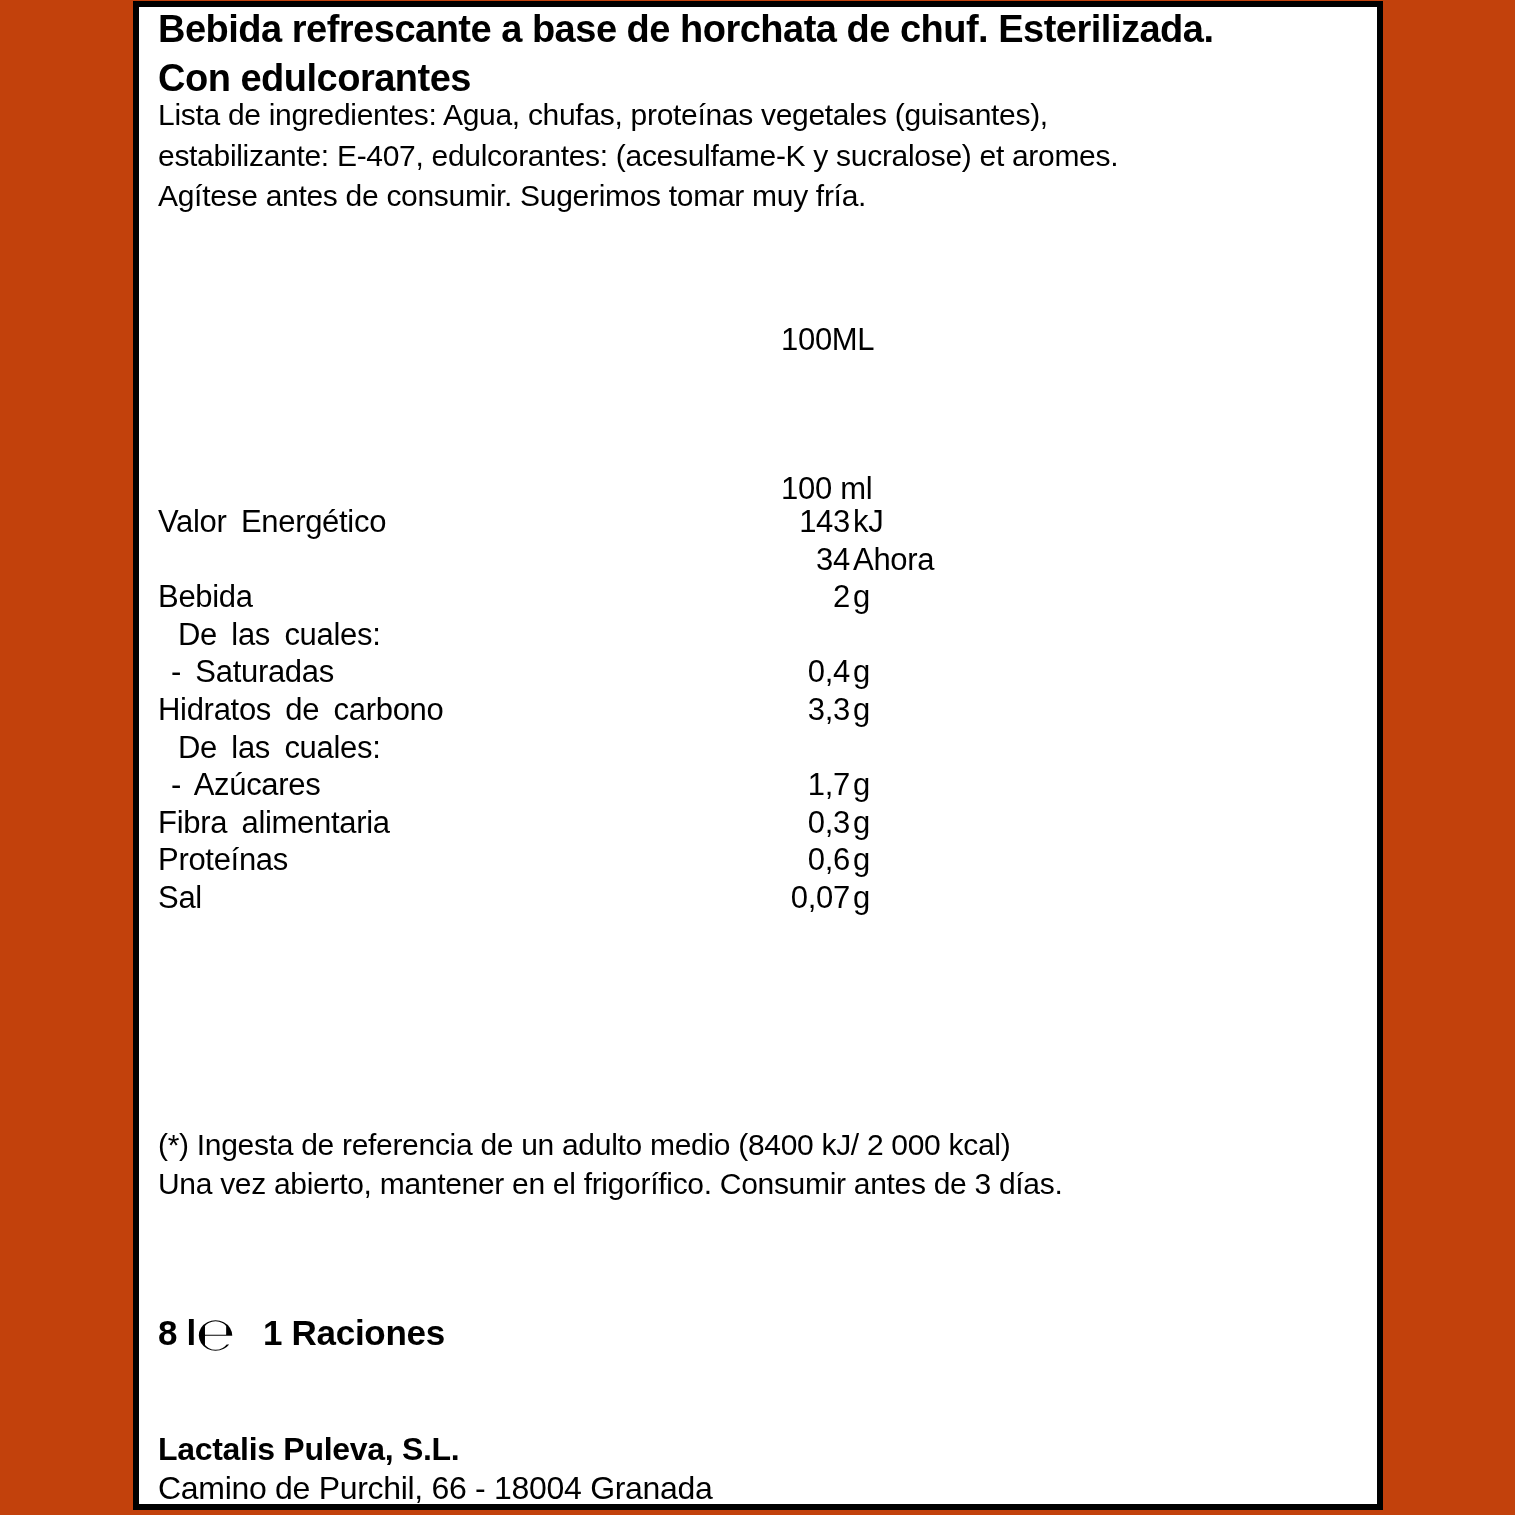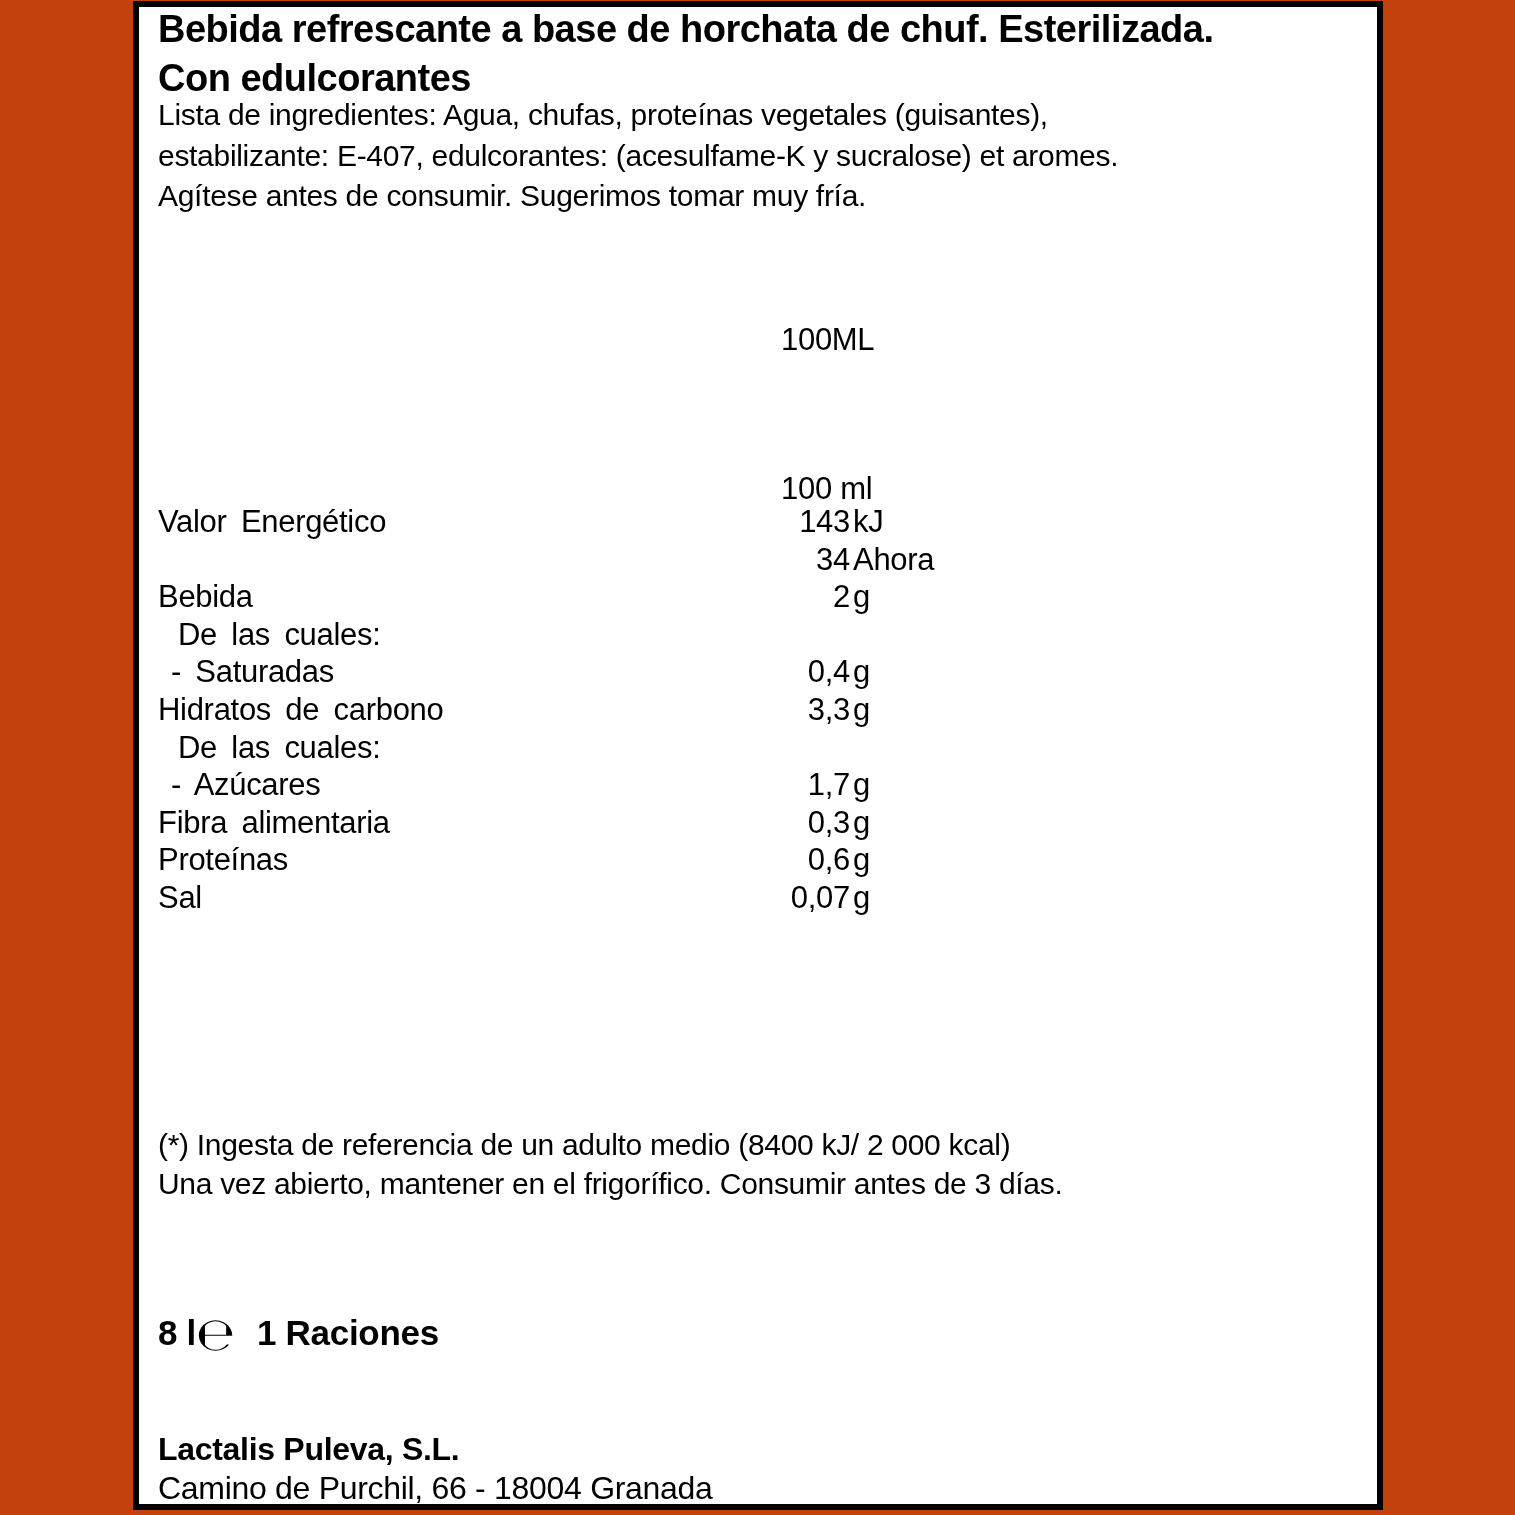--- a/index.html
+++ b/index.html
@@ -105,21 +105,21 @@
     font-weight: bold;
     letter-spacing: -0.3px;
     white-space: nowrap;
   }
   .netline .e-mark {
     font-family: "DejaVu Sans", sans-serif;
     font-weight: 400;
     font-size: 46px;
     vertical-align: -5px;
   }
-  .netline .servings { margin-left: 22px; }
+  .netline .servings { margin-left: 28px; }
   
   .mfr-name {
     position: absolute;
     left: 19px;
     top: 1424px;
     font-size: 32px;
     font-weight: bold;
     letter-spacing: -0.3px;
     white-space: nowrap;
   }

